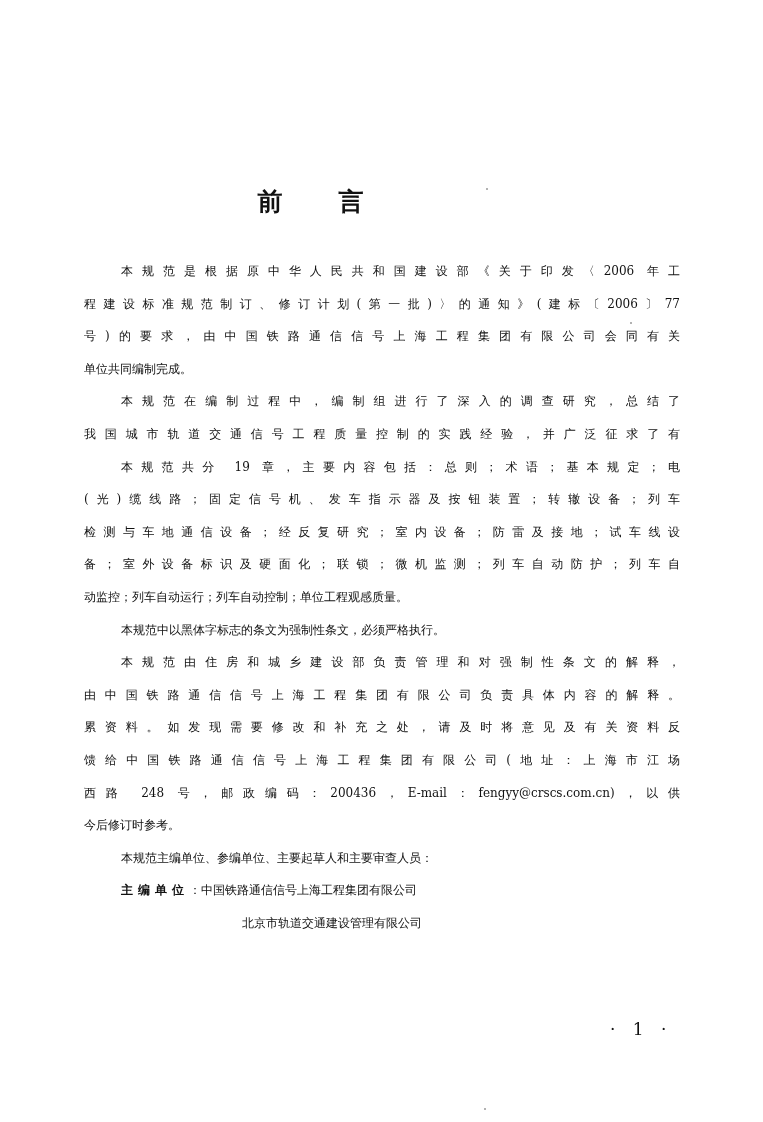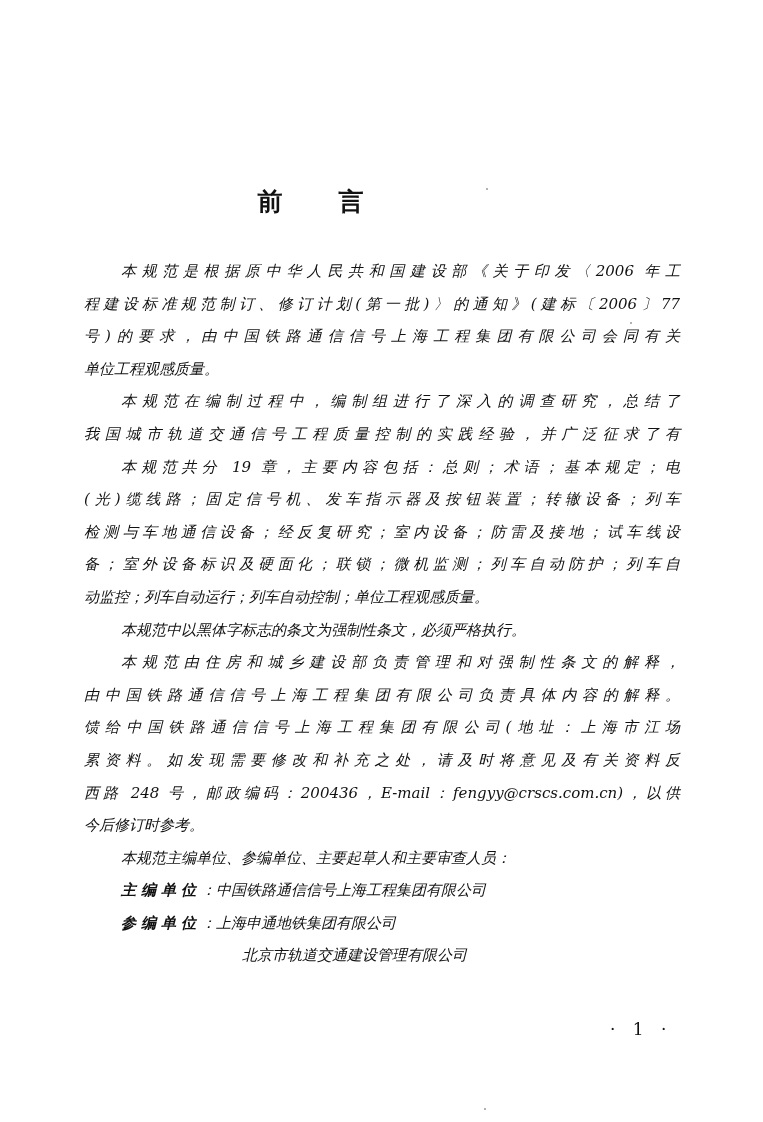--- a/index.html
+++ b/index.html
@@ -32,23 +32,22 @@
       font-size: 25px;
       letter-spacing: 0;
     }
     .title span { display: inline-block; }
     .title .gap { width: 56px; }
     .body-text {
       position: absolute;
       left: 84px;
       top: 255px;
       width: 596px;
-      font-size: 15px;
+      font-size: 12px;
       line-height: 32.6px;
-      font-style: italic;
     }
     .line {
       display: block;
       white-space: nowrap;
       text-align: justify;
       text-align-last: justify;
       height: 32.6px;
     }
     .line.indent { padding-left: 37px; }
     .line.last { text-align-last: left; }
@@ -80,21 +79,21 @@
   <h1 class="title">
     <span>前</span><span class="gap"></span><span>言</span>
   </h1>
 
   <div class="body-text">
 
     <div>
       <span class="line indent">本规范是根据原中华人民共和国建设部《关于印发〈2006 年工</span>
       <span class="line">程建设标准规范制订、修订计划(第一批)〉的通知》(建标〔2006〕77</span>
       <span class="line">号)的要求，由中国铁路通信信号上海工程集团有限公司会同有关</span>
-      <span class="line last">单位工程观感质量。</span>
+      <span class="line last">单位共同编制完成。</span>
     </div>
 
     <div>
       <span class="line indent">本规范在编制过程中，编制组进行了深入的调查研究，总结了</span>
       <span class="line">我国城市轨道交通信号工程质量控制的实践经验，并广泛征求了有</span>
     </div>
 
     <div>
       <span class="line indent">本规范共分 19 章，主要内容包括：总则；术语；基本规定；电</span>
       <span class="line">(光)缆线路；固定信号机、发车指示器及按钮装置；转辙设备；列车</span>
@@ -103,33 +102,32 @@
       <span class="line last">动监控；列车自动运行；列车自动控制；单位工程观感质量。</span>
     </div>
 
     <div>
       <span class="line indent last">本规范中以黑体字标志的条文为强制性条文，必须严格执行。</span>
     </div>
 
     <div>
       <span class="line indent">本规范由住房和城乡建设部负责管理和对强制性条文的解释，</span>
       <span class="line">由中国铁路通信信号上海工程集团有限公司负责具体内容的解释。</span>
+      <span class="line">累资料。如发现需要修改和补充之处，请及时将意见及有关资料反</span>
       <span class="line">馈给中国铁路通信信号上海工程集团有限公司(地址：上海市江场</span>
-      <span class="line">累资料。如发现需要修改和补充之处，请及时将意见及有关资料反</span>
       <span class="line">西路 248 号，邮政编码：200436，E-mail：fengyy@crscs.com.cn)，以供</span>
       <span class="line last">今后修订时参考。</span>
     </div>
 
     <div>
       <span class="line indent last">本规范主编单位、参编单位、主要起草人和主要审查人员：</span>
     </div>
 
     <div>
       <span class="line indent last"><span class="bold-label">主编单位</span><span>：中国铁路通信信号上海工程集团有限公司</span></span>
-      <span class="line indent last"><span class="bold-label">参编单位</span><span>：上海申通地铁集团有限公司</span></span>
       <span class="line indent-deep">北京市轨道交通建设管理有限公司</span>
     </div>
 
   </div>
 
   <div class="page-number">· 1 ·</div>
 
   <span class="speck" style="left:486px; top:188px;"></span>
   <span class="speck" style="left:630px; top:322px;"></span>
   <span class="speck" style="left:484px; top:1108px;"></span>

